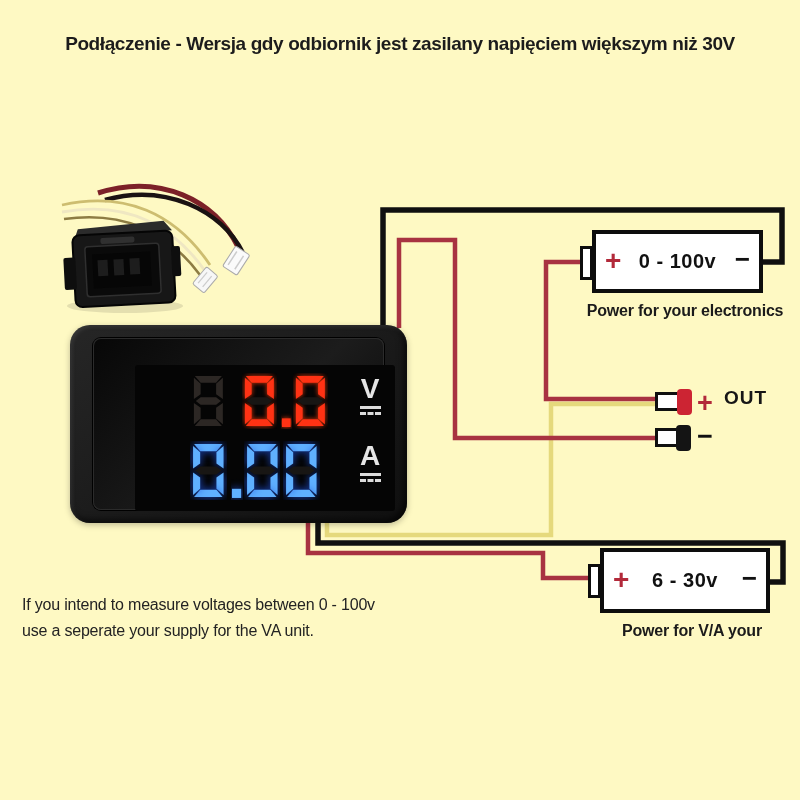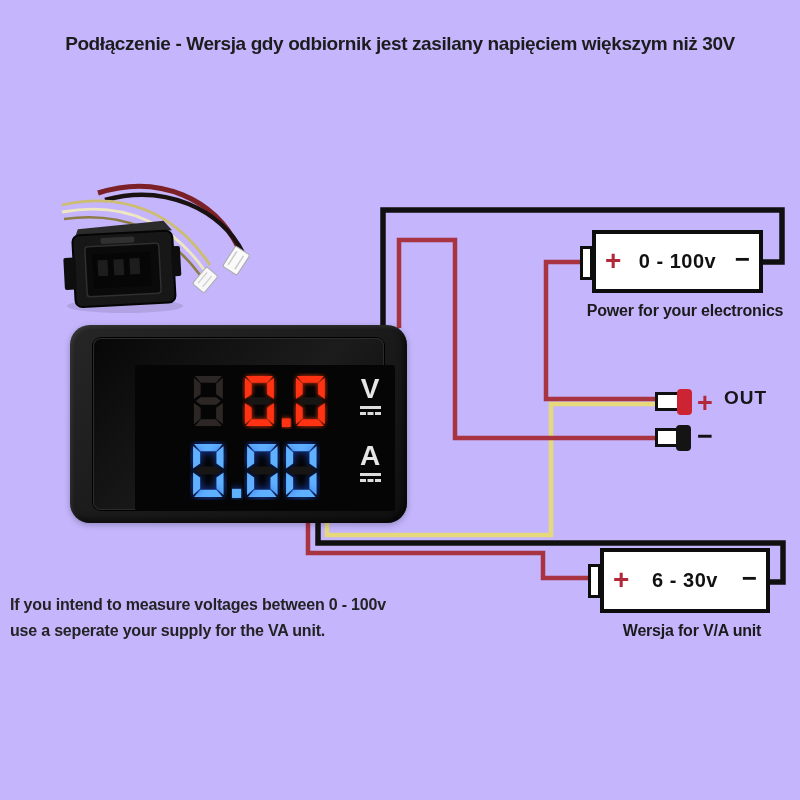--- a/index.html
+++ b/index.html
@@ -1,18 +1,18 @@
 <!DOCTYPE html>
 <html style="--wire-red: #a83341; --wire-yellow: #e5d97c; --wire-black: #101010; --digit-red: #ff3214; --digit-blue: #5fb0ff; --plus-red: #b2293a;"><head>
 <meta charset="utf-8">
 <style>
   * { margin: 0; padding: 0; box-sizing: border-box; }
   html, body { width: 800px; height: 800px; background: #ffffff;
     font-family: "Liberation Sans", sans-serif; overflow: hidden; }
-  #stage { position: relative; width: 800px; height: 800px; background: #c4b5fd; }
+  #stage { position: relative; width: 800px; height: 800px; background: #fef9c3; }
 
   
   .page-title {
     position: absolute; top: 33px; left: 0; width: 800px;
     text-align: center; font-size: 19px; font-weight: bold;
     letter-spacing: -0.4px; color: #1c1c1c;
   }
 
   
   #wiring { position: absolute; left: 0; top: 0; z-index: 1; }
@@ -102,22 +102,22 @@
   .plug-sign { position: absolute; z-index: 2; font-weight: bold; }
   .sign-plus { left: 697px; top: 388px; color: var(--plus-red); font-size: 27px; }
   .sign-minus{ left: 697px; top: 421px; color: #111; font-size: 27px; }
   .out-label {
     position: absolute; left: 724px; top: 387px; z-index: 2;
     font-size: 19px; font-weight: bold; color: #161616; letter-spacing: 1px;
   }
 
   
   .note {
-    position: absolute; left: 10px; top: 592px; z-index: 2;
-    font-size: 16px; font-weight: bold; color: #232323;
+    position: absolute; left: 22px; top: 592px; z-index: 2;
+    font-size: 16px; font-weight: normal; color: #232323;
     letter-spacing: -0.2px; line-height: 26px;
   }
 </style>
 </head>
 <body>
 
 <div id="stage">
 
   <div class="page-title">Podłączenie - Wersja gdy odbiornik jest zasilany napięciem większym niż 30V</div>
 
@@ -277,20 +277,20 @@
   <div class="plug-cap plug-minus-cap"></div>
   <span class="plug-sign sign-minus">−</span>
   <div class="out-label">OUT</div>
 
   <div class="supply-nub nub-bottom"></div>
   <div class="supply-box supply-bottom">
     <span class="term-plus">+</span>
     <span class="supply-range">6 - 30v</span>
     <span class="term-minus">−</span>
   </div>
-  <div class="supply-caption caption-bottom">Wersja for V/A unit</div>
+  <div class="supply-caption caption-bottom">Power for V/A your</div>
 
   <div class="note">
     <div>If you intend to measure voltages between 0 - 100v</div>
     <div>use a seperate your supply for the VA unit.</div>
   </div>
 
 </div>
 
 </body></html>

